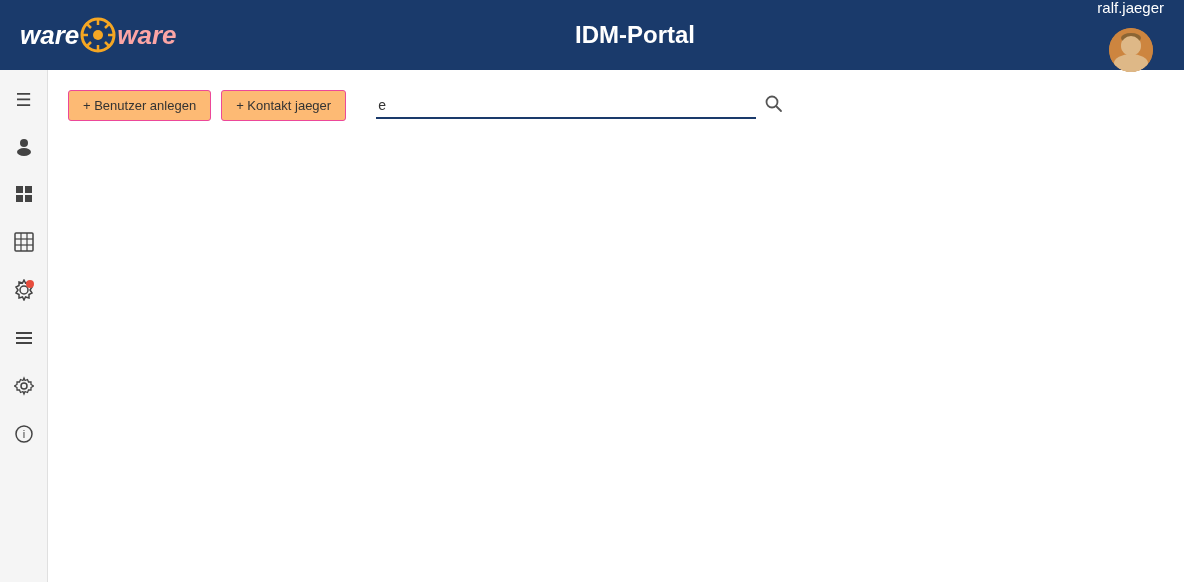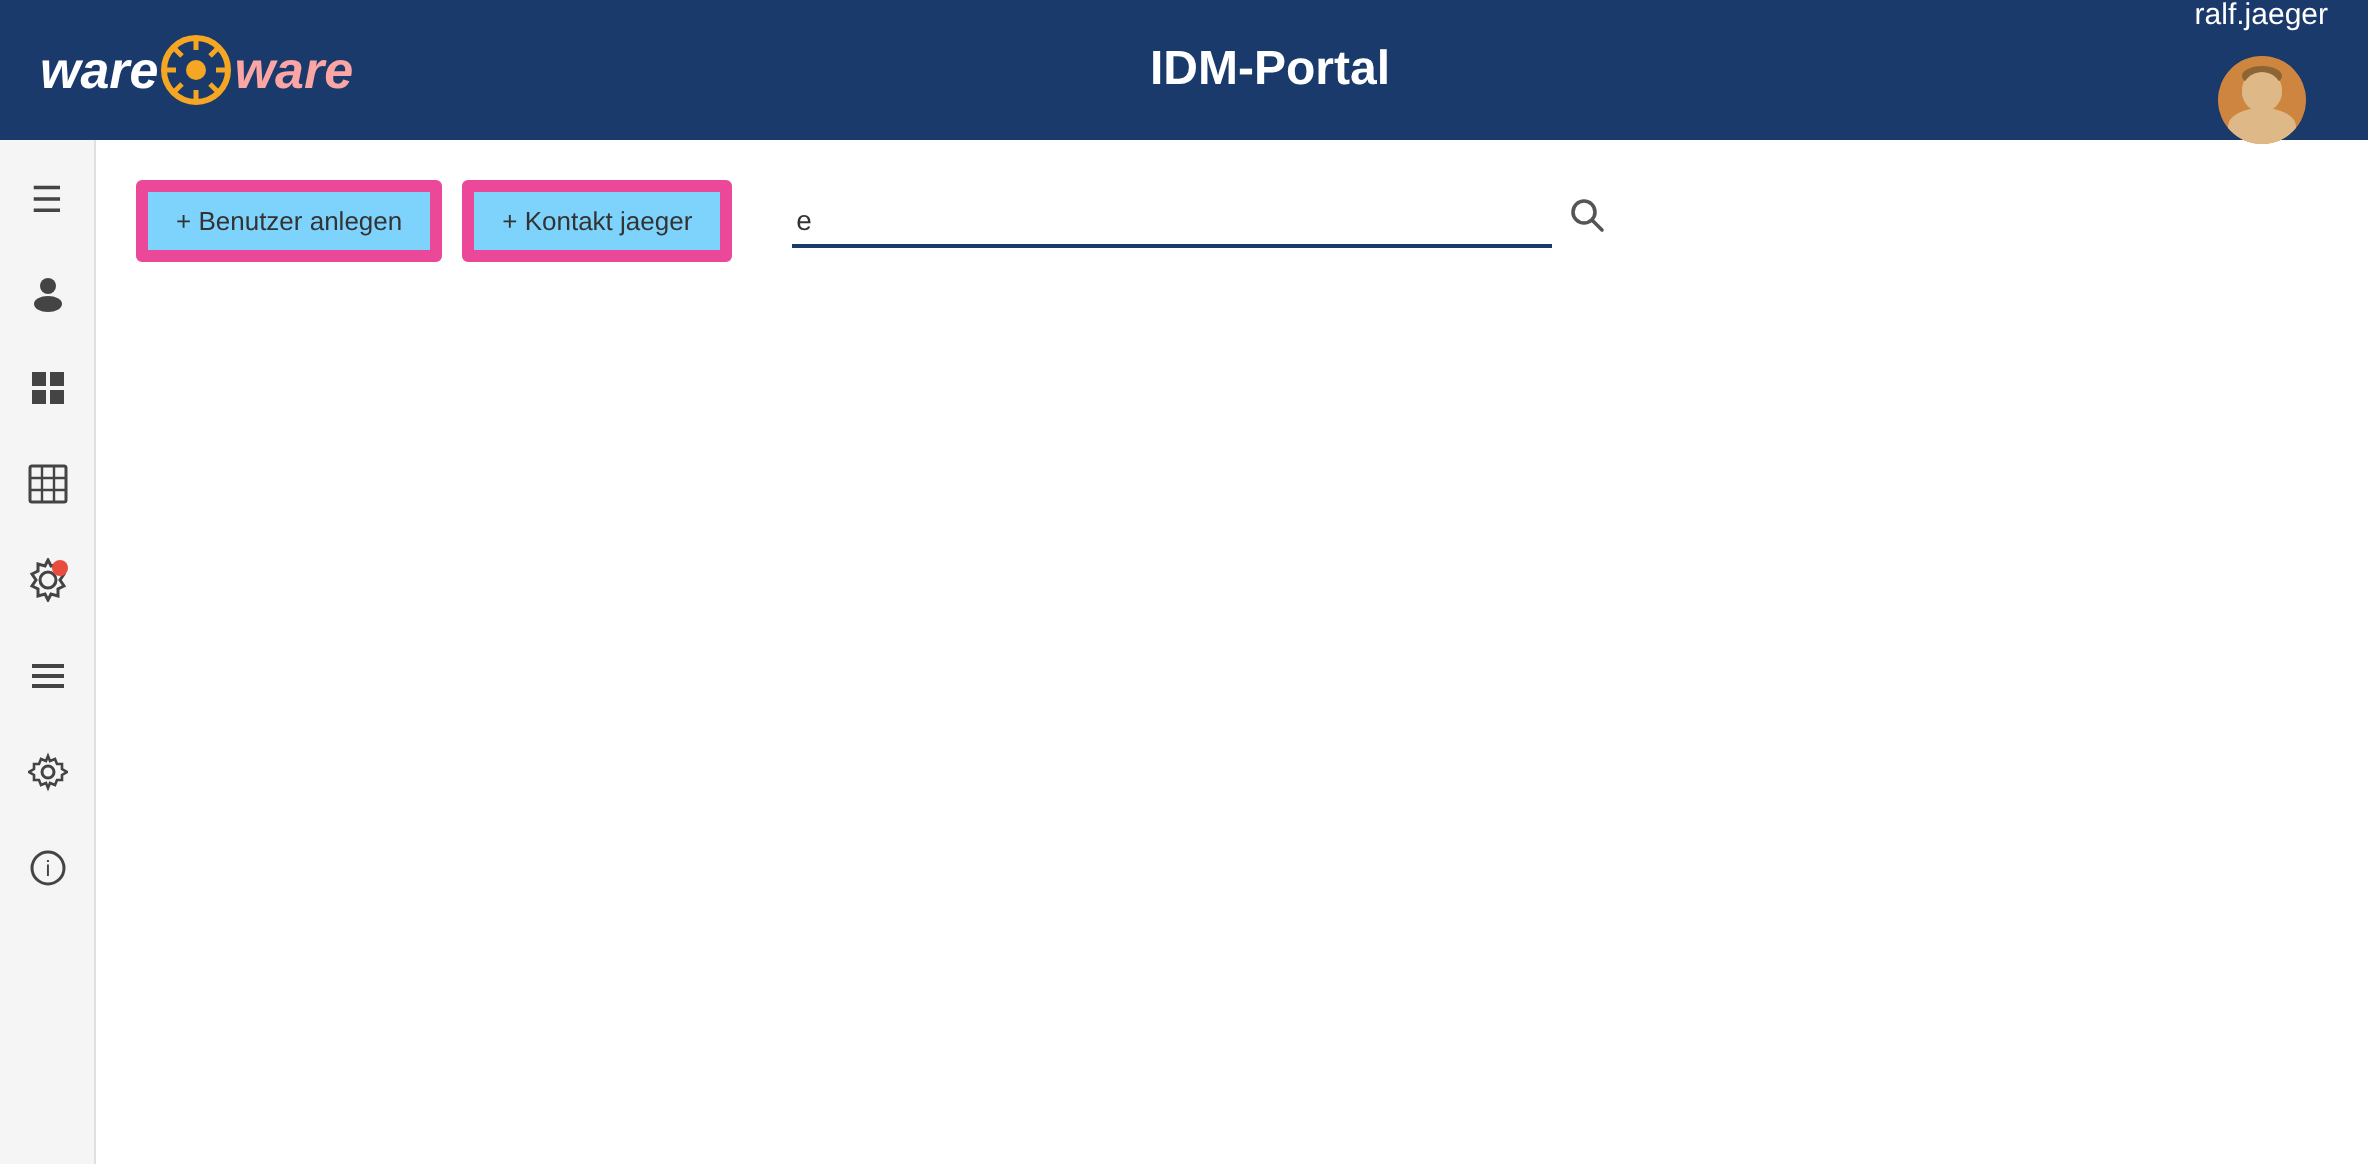--- a/index.html
+++ b/index.html
@@ -129,22 +129,22 @@
       overflow: auto;
     }
     .toolbar {
       display: flex;
       align-items: center;
       gap: 10px;
       margin-bottom: 20px;
     }
     .btn {
       padding: 7px 14px;
-      border: 6px solid #ec4899;
-      background: #7dd3fc;
+      border: 1px solid #ec4899;
+      background: #fdba74;
       cursor: pointer;
       font-size: 13px;
       border-radius: 3px;
       color: #333;
     }
     .search-area {
       display: flex;
       align-items: center;
       gap: 5px;
       margin-left: 20px;

